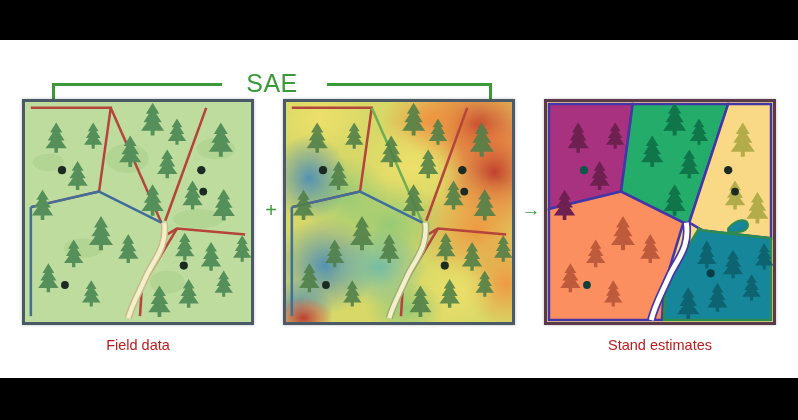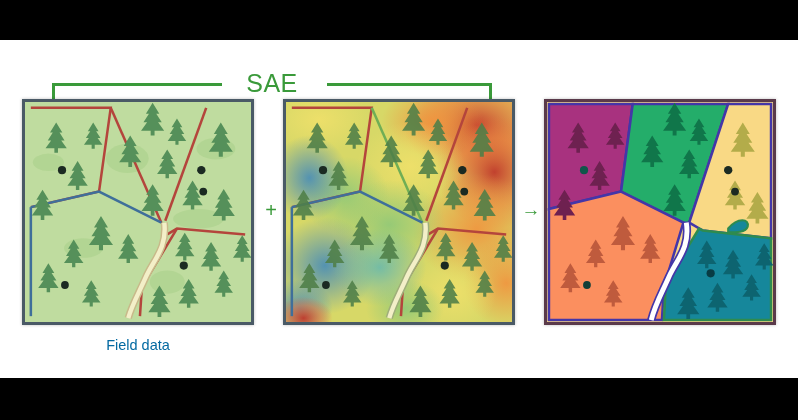--- a/index.html
+++ b/index.html
@@ -40,21 +40,21 @@
     box-shadow:0 0 3px rgba(0,0,0,.25);
   }
   #panel-field{left:22px;}
   #panel-aux{left:283px;}
   #panel-stand{left:544px;border-color:#5a3a4a;}
 
   .panel svg{display:block;width:100%;height:100%;}
 
   .caption{
     position:absolute;top:297px;width:232px;text-align:center;
-    font-size:14.5px;color:#0369a1;
+    font-size:14.5px;color:#b91c1c;
     font-family:"Liberation Sans",sans-serif;
   }
   #cap-field{left:22px;}
   #cap-aux{left:283px;}
   #cap-stand{left:544px;}
 
   
   .operator{
     position:absolute;top:160px;width:30px;text-align:center;
     color:#3a9a3a;font-size:20px;line-height:20px;
@@ -328,14 +328,15 @@
           <circle cx="168" cy="176" r="4.2" fill="#083c44"></circle>
         </g>
       </g>
     </svg>
   </div>
 
   <div class="operator" id="op-plus">+</div>
   <div class="operator" id="op-arrow">→</div>
 
   <div class="caption" id="cap-field">Field data</div>
+  <div class="caption" id="cap-stand">Stand estimates</div>
 
 </div>
 
 </body></html>

